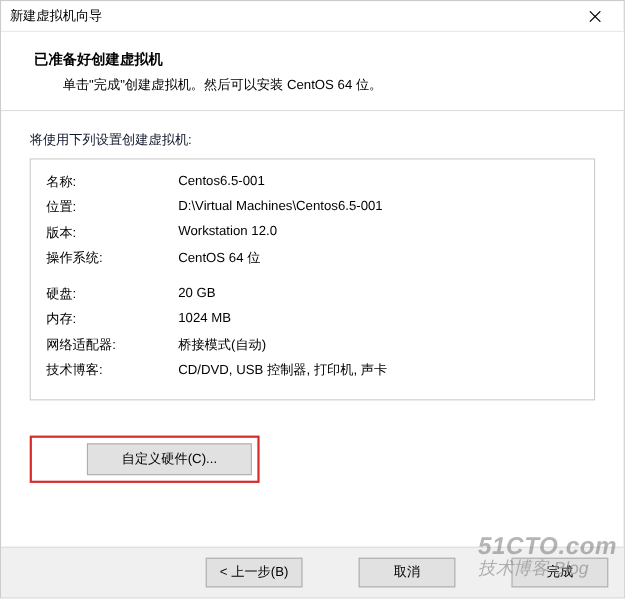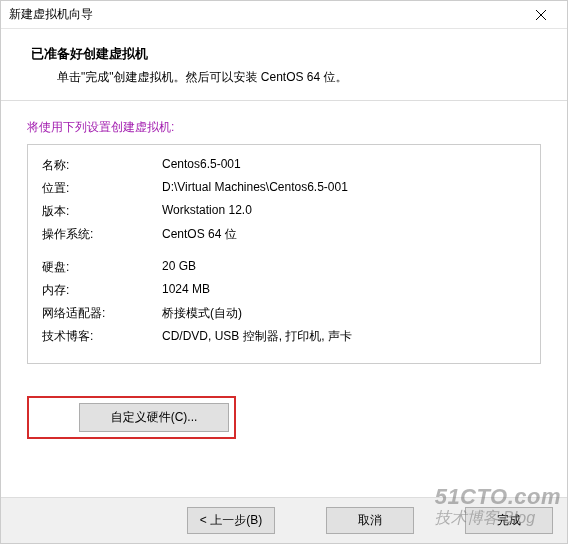--- a/index.html
+++ b/index.html
@@ -60,21 +60,21 @@
       font-size: 12px;
       color: #000;
       margin-top: 6px;
       margin-left: 36px;
     }
     .content-area {
       padding: 18px 26px 10px;
     }
     .section-label {
       font-size: 12px;
-      color: #a21caf;
+      color: #0f172a;
       margin-bottom: 8px;
     }
     .summary-box {
       border: 1px solid #ccc;
       background: #fff;
       padding: 12px 14px;
       margin-bottom: 32px;
     }
     .summary-row {
       display: flex;

